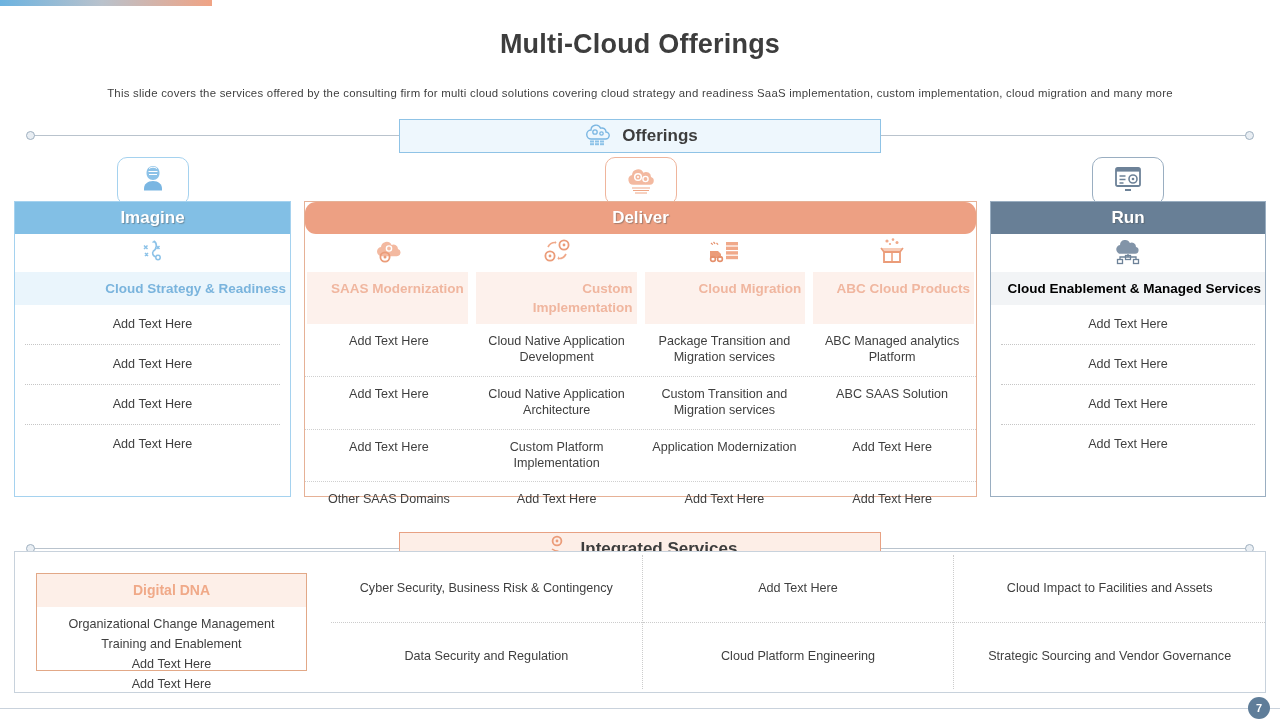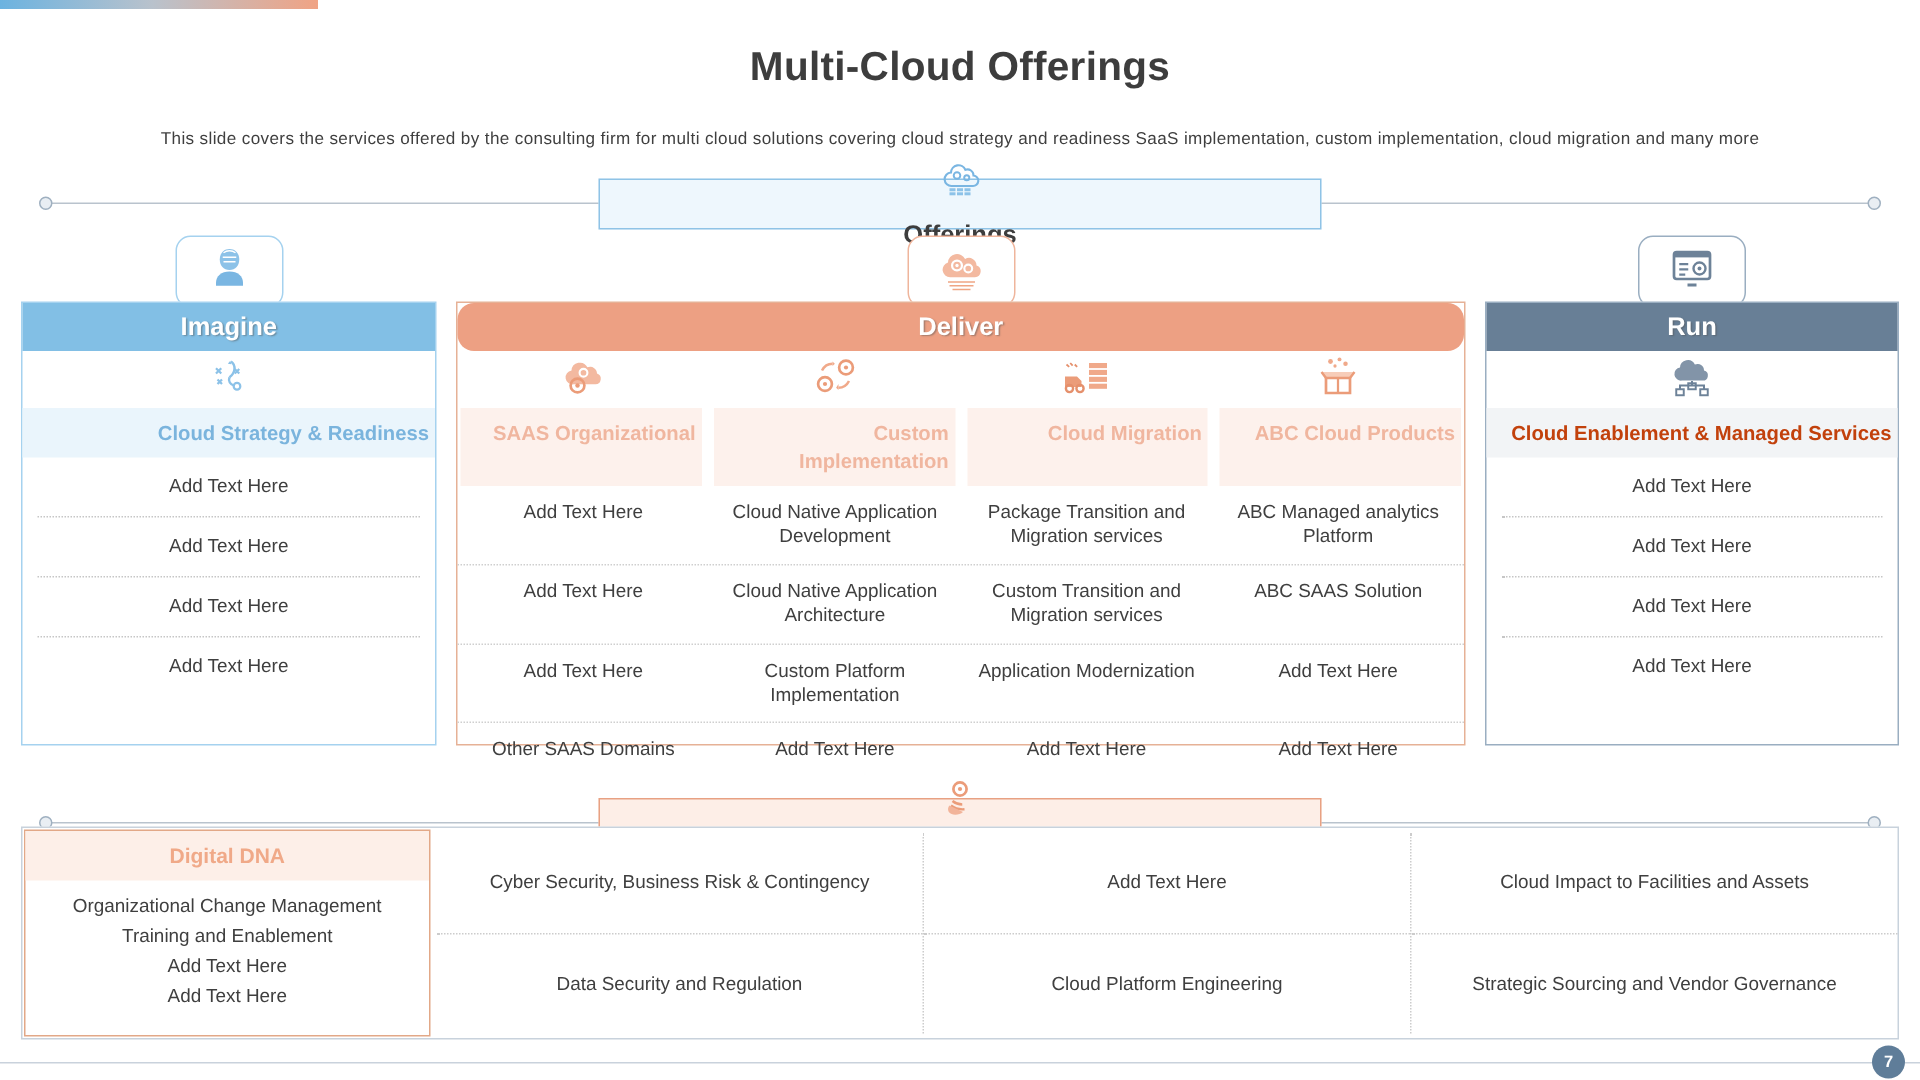--- a/index.html
+++ b/index.html
@@ -49,21 +49,21 @@
     height: 1px; background: #b9c3cd;
   }
   .divider-row .dot {
     position: absolute; top: 12px; width: 9px; height: 9px;
     border-radius: 50%; background: #e9eef3; border: 1px solid #9fb0c0;
   }
   .divider-row .dot.l { left: 26px; }
   .divider-row .dot.r { right: 26px; }
   .band {
     position: absolute; left: 399px; top: 0; width: 482px; height: 34px;
-    display: flex; align-items: center; justify-content: center; gap: 10px; flex-direction: column;
+    display: flex; align-items: center; justify-content: center; gap: 10px;
   }
   .band-blue { background: #eef7fd; border: 1px solid #8fc3e6; }
   .band-peach { background: #fdeee7; border: 1px solid #e8a183; }
   .band-title { font-size: 17px; font-weight: bold; color: #3d3d3d; }
 
   
   .chip {
     position: absolute; width: 72px; height: 48px;
     border-radius: 10px; background: #ffffff;
     display: flex; align-items: center; justify-content: center;
@@ -88,21 +88,21 @@
   .head-slate { background: #687f96; }
 
   .icon-row {
     height: 38px; display: flex; align-items: center; justify-content: center;
   }
   .cat-label {
     font-size: 13.5px; font-weight: bold; text-align: right; line-height: 1.42;
     padding: 7px 4px;
   }
   .cat-blue  { color: #7ab4dd; background: #eaf5fc; }
-  .cat-slate { color: #c2410c; background: #f2f4f6; }
+  .cat-slate { color: #000000; background: #f2f4f6; }
   .cat-peach { color: #f0b69f; background: #fdf1ec; }
 
   .item-list { padding: 0 10px; }
   .item {
     font-size: 12.6px; text-align: center; color: #3f3f3f;
     padding: 11px 2px 12px; line-height: 1.28;
     border-bottom: 1px dotted #c6c6c6;
   }
   .item:last-child { border-bottom: none; }
 
@@ -118,21 +118,21 @@
   }
   .sub-head-row { display: flex; gap: 8px; padding: 0 2px; }
   .sub-head { flex: 1 1 0; }
 
   
   .bottom-panel {
     position: absolute; left: 14px; top: 551px; width: 1252px; height: 142px;
     border: 1px solid #c8d2dc; background: #ffffff; display: flex;
   }
   .dna-box {
-    width: 271px; margin: 1px; border: 1px solid #e2a887;
+    width: 271px; margin: 21px; border: 1px solid #e2a887;
     background: #ffffff;
   }
   .dna-head {
     background: #fdefe8; color: #f0a988; font-size: 14px; font-weight: bold;
     text-align: center; padding: 8px 0 9px;
   }
   .dna-items { padding: 7px 8px 0; }
   .dna-item {
     font-size: 12.6px; text-align: center; color: #3f3f3f; padding: 3px 0;
   }
@@ -299,21 +299,21 @@
           <path d="M4 11h22l-3 4H7z" fill="#f7cdb9"></path>
           <path d="M7 15h16v10H7z" fill="none" stroke="#eb9c79" stroke-width="1.8"></path>
           <path d="M15 15v10" stroke="#eb9c79" stroke-width="1.5"></path>
           <path d="M4 11l3 4M26 11l-3 4" stroke="#eb9c79" stroke-width="1.6" fill="none"></path>
         </svg>
       </span>
     </div>
   </div>
 
   <div class="sub-head-row">
-    <div class="sub-head cat-label cat-peach">SAAS Organizational</div>
+    <div class="sub-head cat-label cat-peach">SAAS Modernization</div>
     <div class="sub-head cat-label cat-peach">Custom Implementation</div>
     <div class="sub-head cat-label cat-peach">Cloud Migration</div>
     <div class="sub-head cat-label cat-peach">ABC Cloud Products</div>
   </div>
 
   <div>
     <div class="dgrid-row">
       <div class="dcell">Add Text Here</div>
       <div class="dcell">Cloud Native Application Development</div>
       <div class="dcell">Package Transition and Migration services</div>

